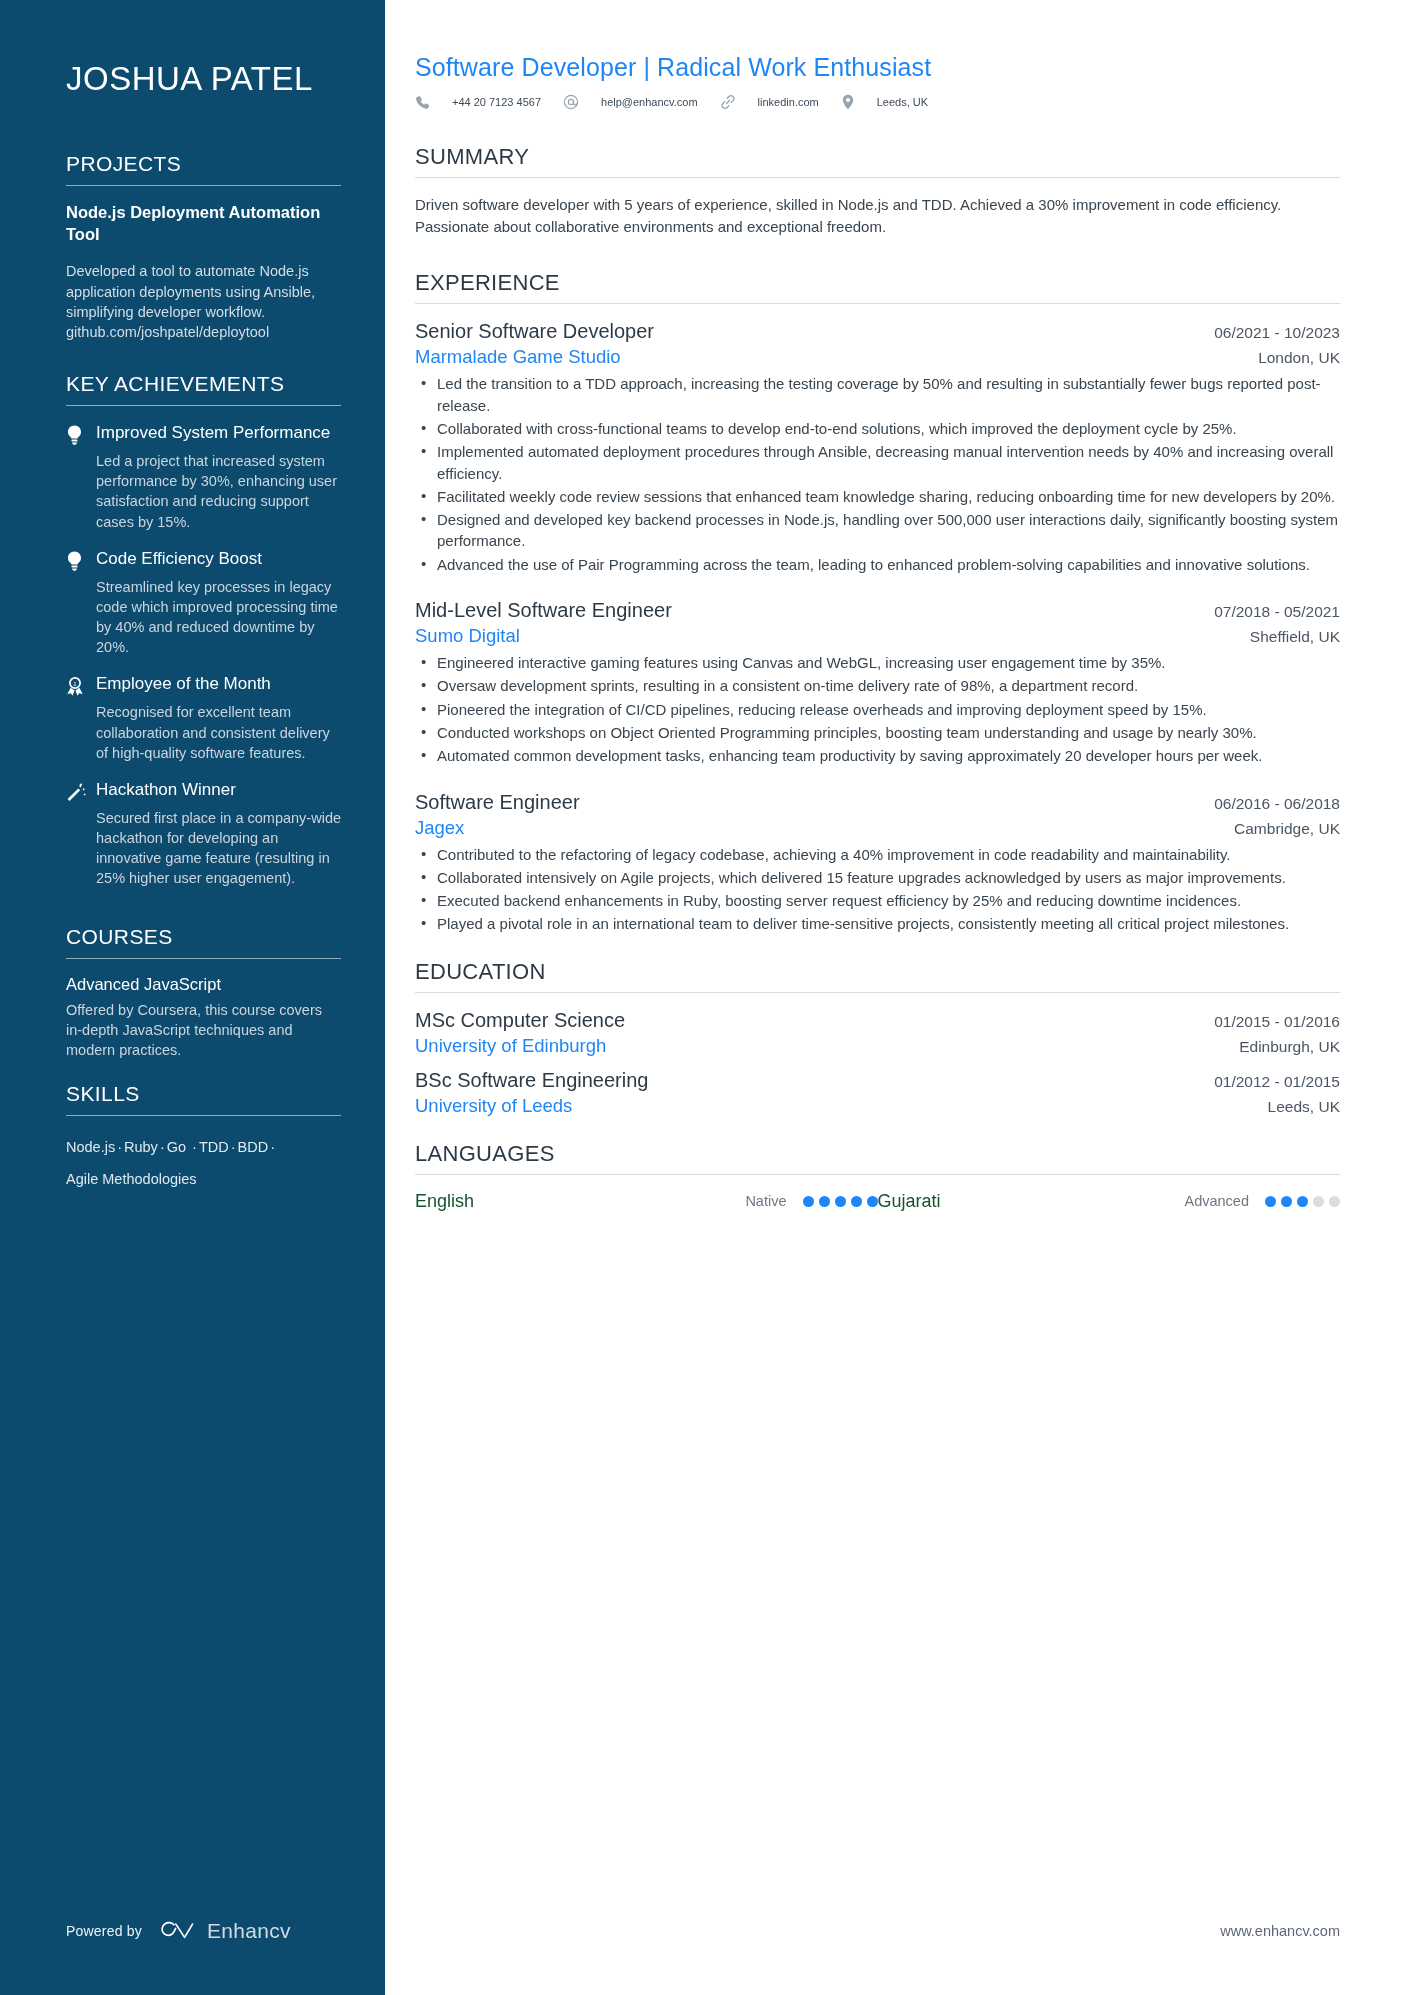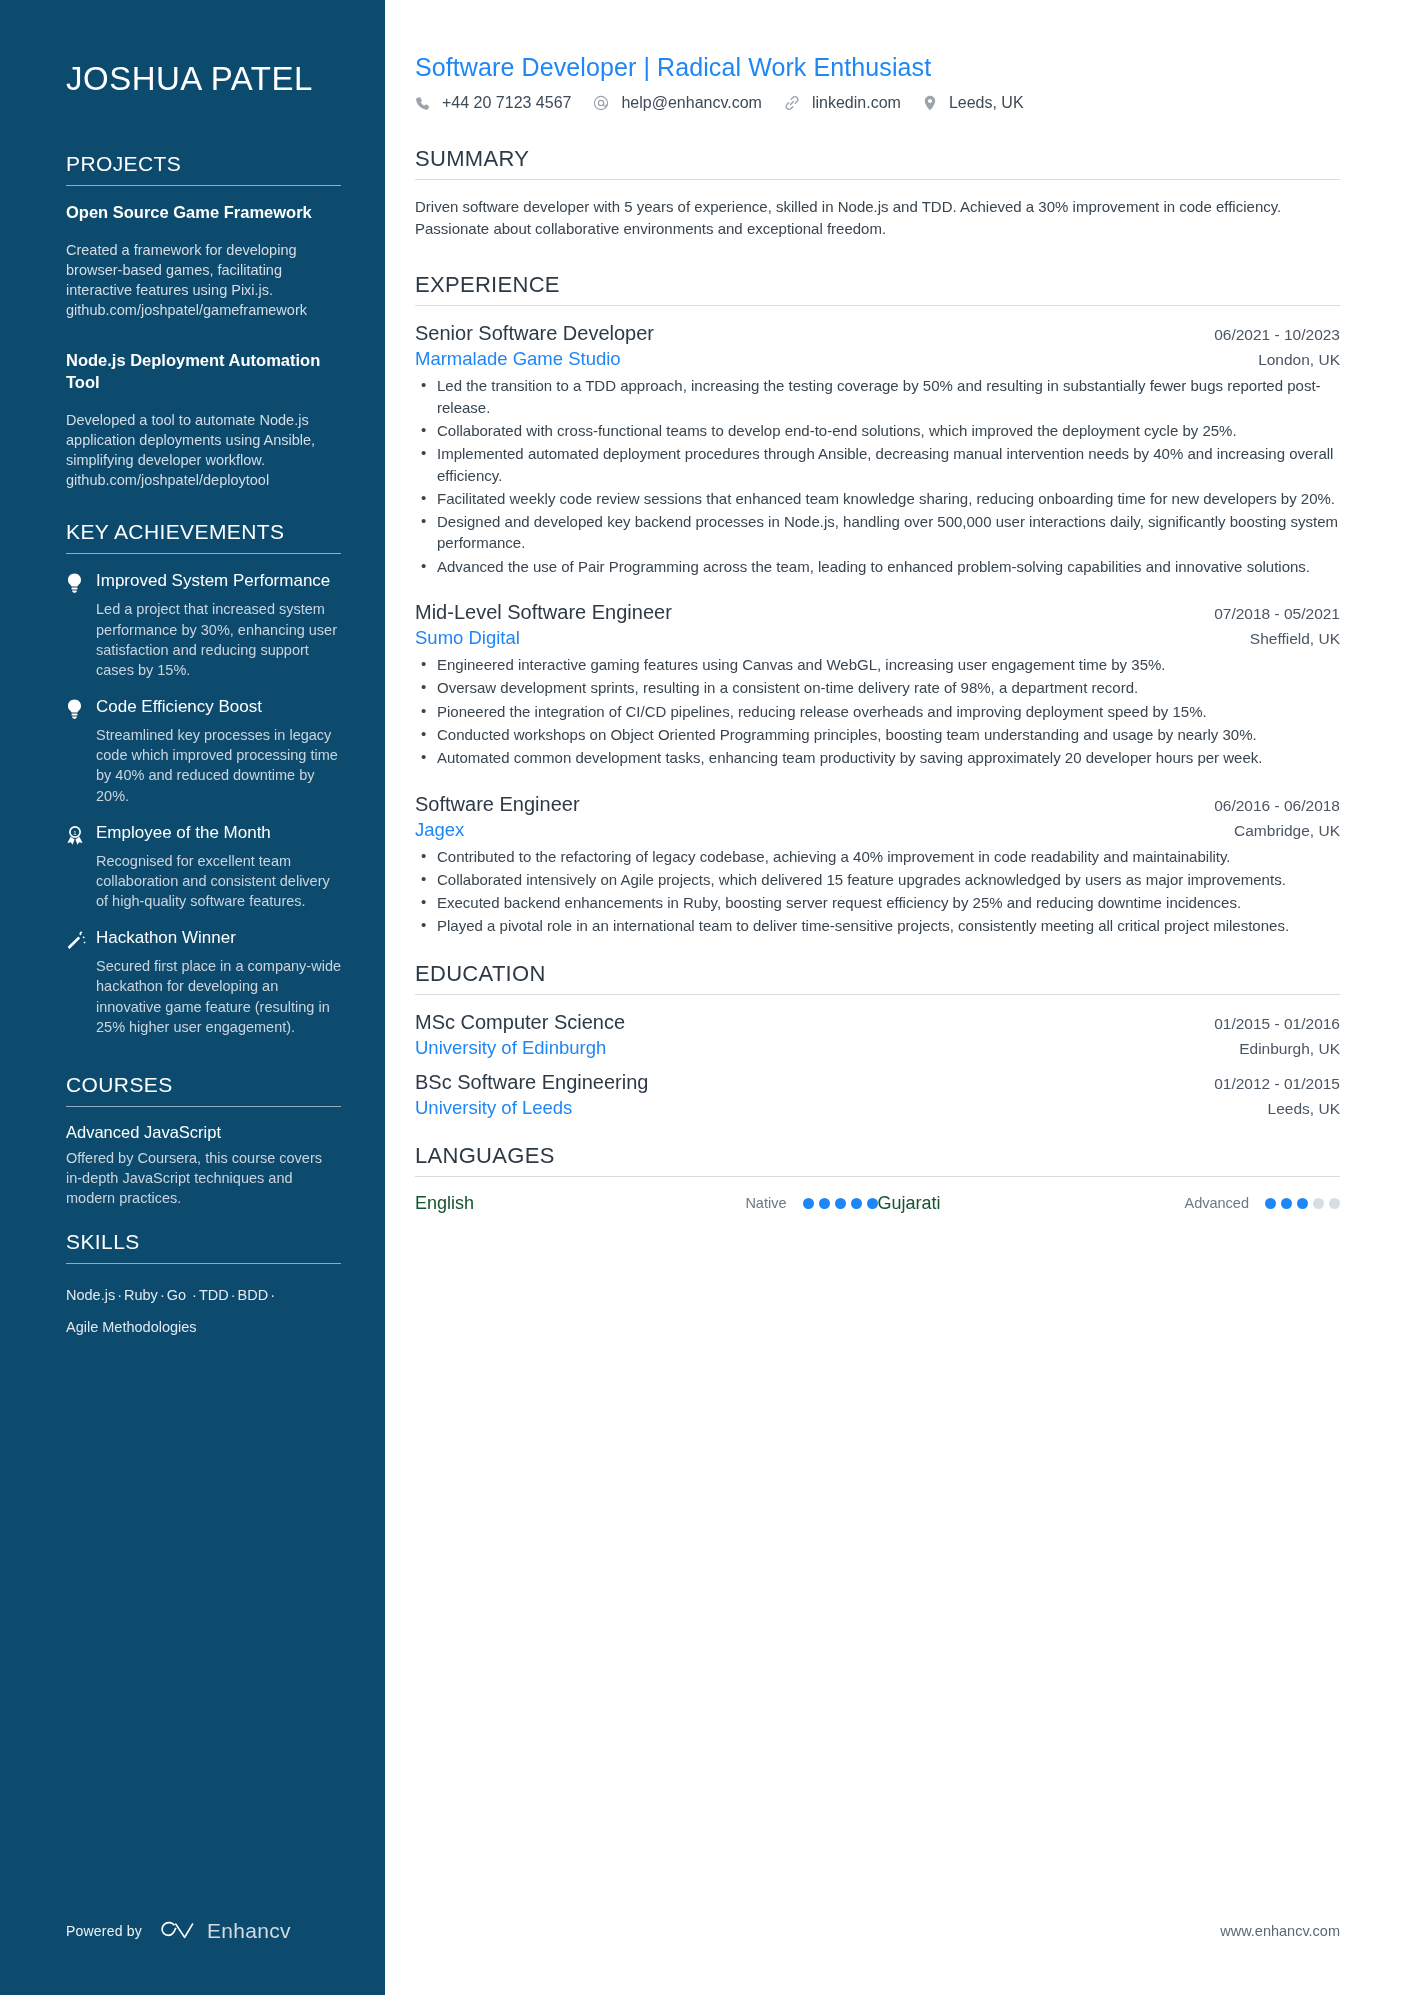--- a/index.html
+++ b/index.html
@@ -144,23 +144,23 @@
   .contacts {
     display: flex;
     align-items: center;
     flex-wrap: wrap;
     gap: 0;
     margin-bottom: 34px;
   }
   .contact {
     display: flex;
     align-items: center;
-    gap: 12px;
+    gap: 22px;
     margin-right: 22px;
-    font-size: 16px;
+    font-size: 11px;
     color: #3d4a57;
     white-space: nowrap;
   }
   .contact .ic { color: #9aa4ae; display: flex; }
   .contact .ic svg { display: block; }
 
   .sec { margin-bottom: 7px; }
   .sec-head {
     font-size: 22px;
     color: #2d3a46;
@@ -314,24 +314,20 @@
 
   <aside class="sidebar">
     <div class="sb-inner">
 
       <h1 class="name">JOSHUA PATEL</h1>
 
       <section class="sb-section">
         <div class="sb-head">PROJECTS</div>
         <div class="sb-rule"></div>
 
-        <div>
-          <div class="proj-title">Open Source Game Framework</div>
-          <div class="proj-desc">Created a framework for developing browser-based games, facilitating interactive features using Pixi.js. github.com/joshpatel/gameframework</div>
-        </div>
         <div>
           <div class="proj-title">Node.js Deployment Automation Tool</div>
           <div class="proj-desc">Developed a tool to automate Node.js application deployments using Ansible, simplifying developer workflow. github.com/joshpatel/deploytool</div>
         </div>
       </section>
 
       <section class="sb-section">
         <div class="sb-head">KEY ACHIEVEMENTS</div>
         <div class="sb-rule"></div>
 

